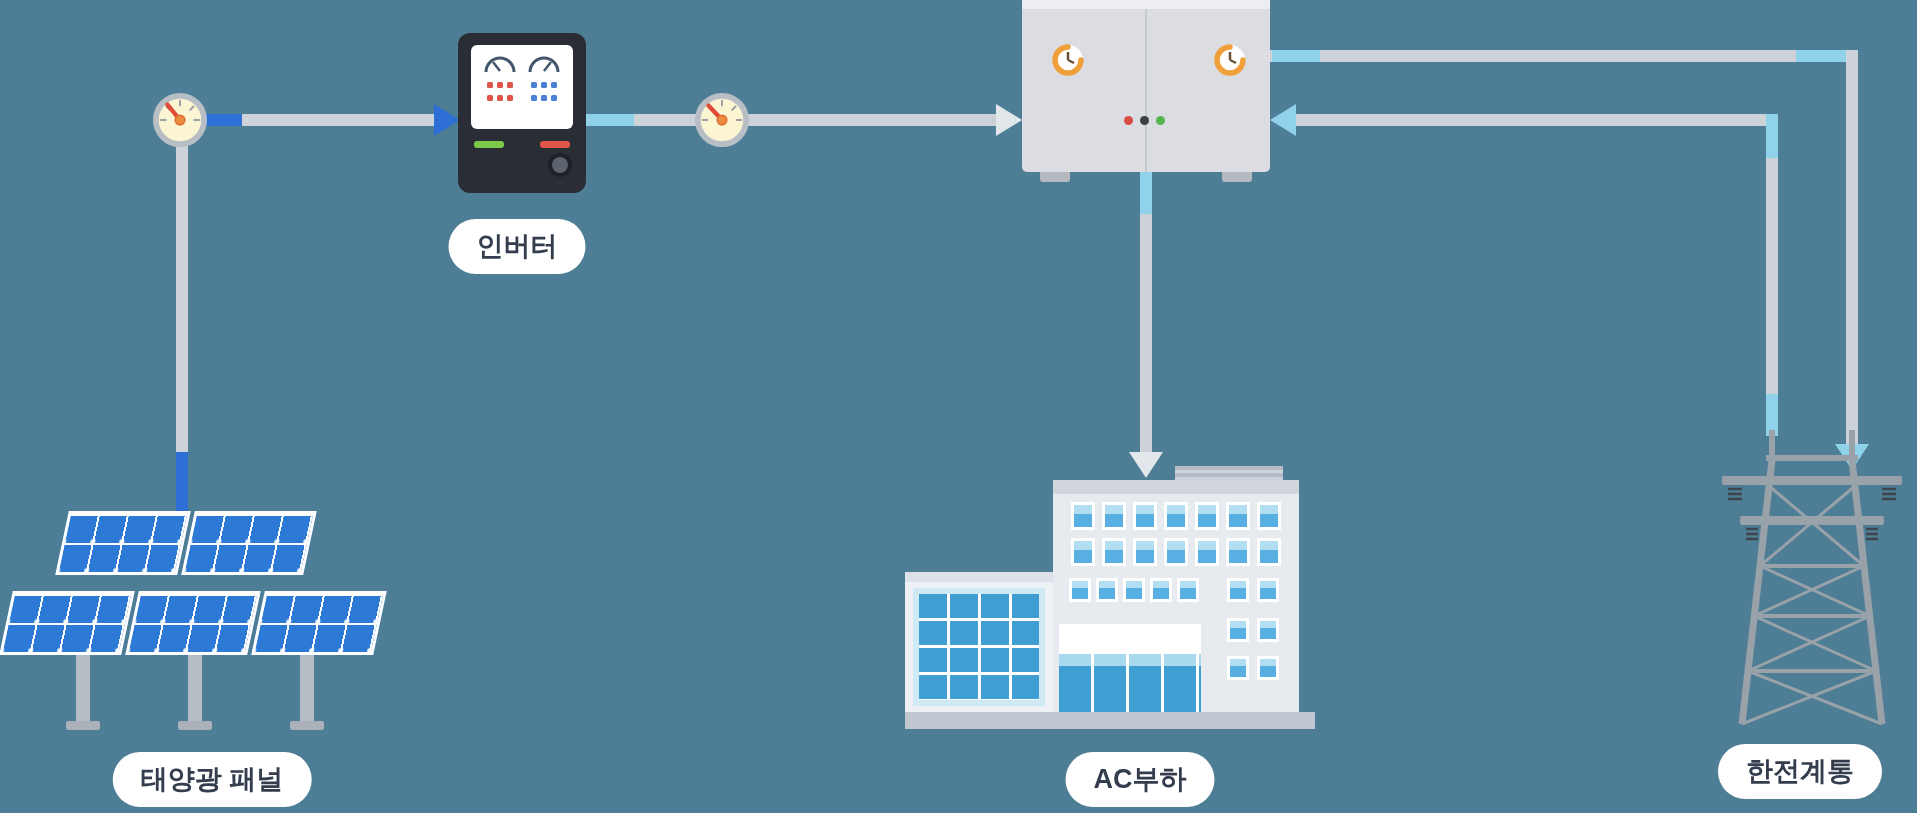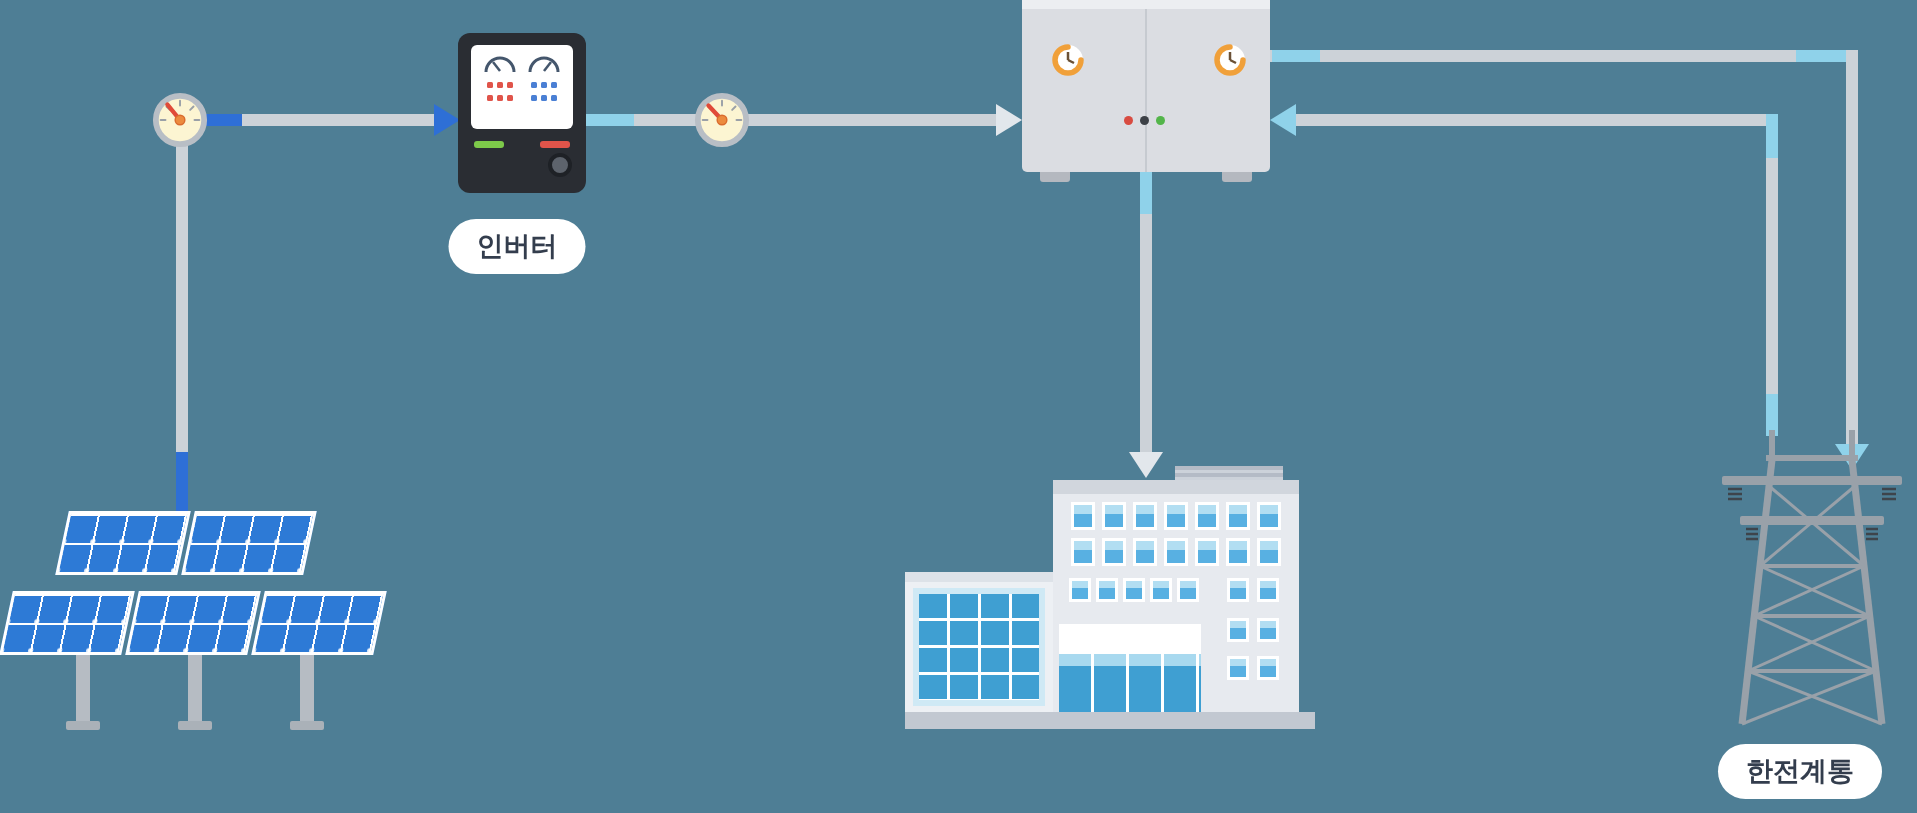--- a/index.html
+++ b/index.html
@@ -285,17 +285,23 @@
     <div class="panel" style="left:62px;top:6px;"></div>
     <div class="panel" style="left:188px;top:6px;"></div>
     <div class="panel" style="left:6px;top:86px;"></div>
     <div class="panel" style="left:132px;top:86px;"></div>
     <div class="panel" style="left:258px;top:86px;"></div>
   </div>
 
   <div class="pill" style="left:517px;top:219px;">
     <span>인버터</span>
   </div>
+  <div class="pill" style="left:212px;top:752px;">
+    <span>태양광 패널</span>
+  </div>
+  <div class="pill" style="left:1140px;top:752px;">
+    <span>AC부하</span>
+  </div>
   <div class="pill" style="left:1800px;top:744px;">
     <span>한전계통</span>
   </div>
 
 </div>
 
 </body></html>

